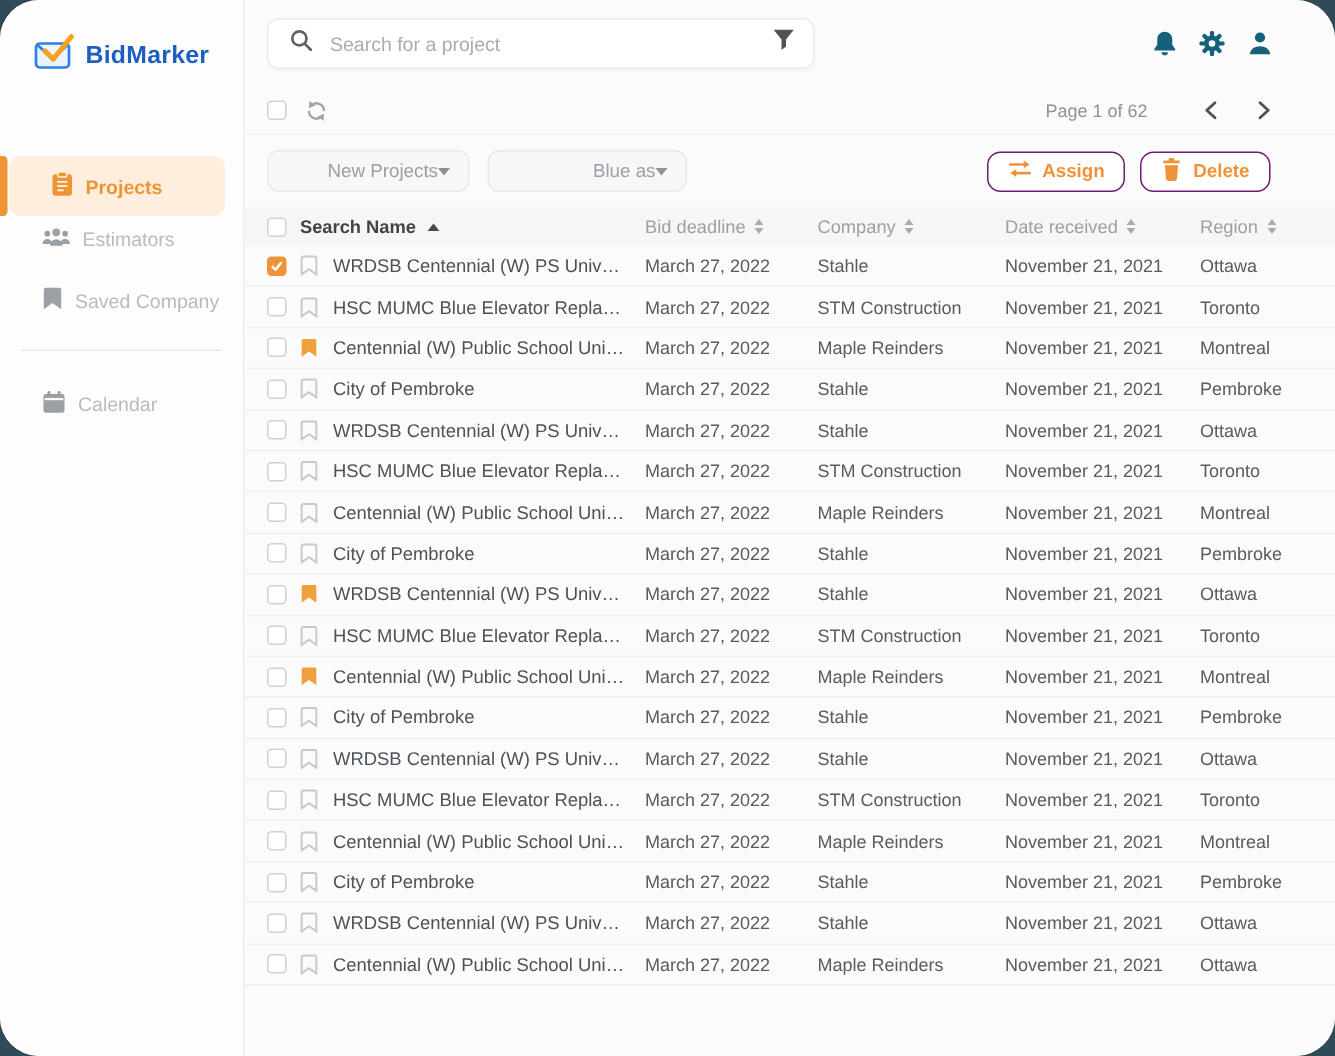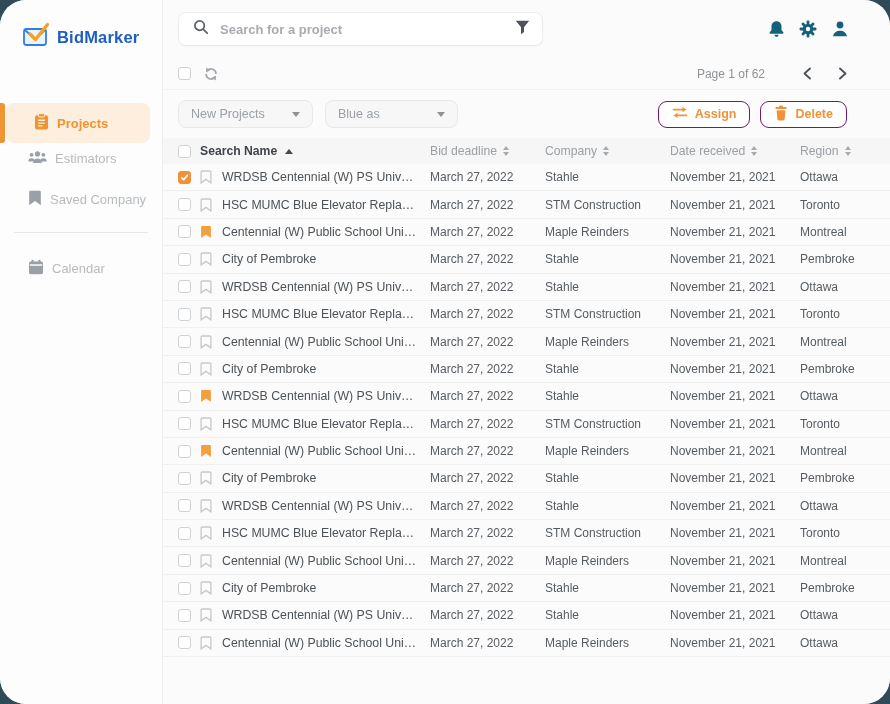--- a/index.html
+++ b/index.html
@@ -28,35 +28,35 @@
   .nav-item.est{margin-top:0;}
   .nav-item.saved{margin-top:11px;}
   .side-divider{height:1px;background:#e9e9e9;margin:18px 14px 0 14px;}
   .nav-item.cal{margin-top:20px;}
   
   .main{flex:1;display:flex;flex-direction:column;background:#fbfbfb;min-width:0;}
   .topbar{display:flex;align-items:center;height:58px;padding:0 41px 0 15px;flex-shrink:0;}
   .searchbox{width:365px;height:34px;background:#fff;border:1px solid #ececec;border-radius:8px;
     display:flex;align-items:center;padding:0 12px 0 14px;box-sizing:border-box;box-shadow:0 1px 2px rgba(0,0,0,.03);}
   .searchbox input{flex:1;border:none;outline:none;font-size:13px;color:#555a5f;background:transparent;margin-left:9px;
-    font-family:"Liberation Sans", sans-serif;font-weight:bold;}
+    font-family:"Liberation Sans", sans-serif;}
   .searchbox input::placeholder{color:#a8acb0;}
   .top-icons{margin-left:auto;display:flex;align-items:center;gap:14px;}
   .top-icons .ibtn{display:flex;align-items:center;justify-content:center;cursor:pointer;}
   
   .toolbar{display:flex;align-items:center;height:31px;padding:0 40px 0 15px;border-bottom:1px solid #f1f1f1;flex-shrink:0;}
   .refresh{margin-left:12px;display:flex;cursor:pointer;}
   .pagination{margin-left:auto;display:flex;align-items:center;}
   .page-label{font-size:12px;color:#8d9296;margin-right:35px;}
   .chev{width:14px;height:14px;display:flex;align-items:center;justify-content:center;cursor:pointer;}
   .chev+.chev{margin-left:22px;}
   
   .filterbar{display:flex;align-items:center;height:48px;padding:0 43px 0 15px;flex-shrink:0;}
   .dropdown{height:28px;background:#f7f7f8;border:1px solid #e9e9ea;border-radius:8px;box-sizing:border-box;
-    display:flex;align-items:center;justify-content:space-between;padding:0 12px;font-size:12.5px;color:#9aa0a5;
+    display:flex;align-items:center;justify-content:flex-end;padding:0 12px;font-size:12.5px;color:#9aa0a5;
     margin-right:12px;cursor:pointer;}
   .dropdown.dd1{width:135px;}
   .dropdown.dd2{width:133px;}
   .caret{width:0;height:0;border-left:4.5px solid transparent;border-right:4.5px solid transparent;border-top:5px solid #8d9296;}
   .actions{margin-left:auto;display:flex;gap:10px;}
   .btn{height:27px;border:1px solid #701a75;border-radius:9px;background:#fff;color:#f09238;font-size:12.5px;
     font-weight:600;display:flex;align-items:center;gap:7px;padding:0 13px;cursor:pointer;box-sizing:border-box;
     font-family:"Liberation Sans", sans-serif;}
   
   .thead{display:grid;grid-template-columns:22px 22px 208px 115px 125px 130px 1fr;align-items:center;height:26px;

